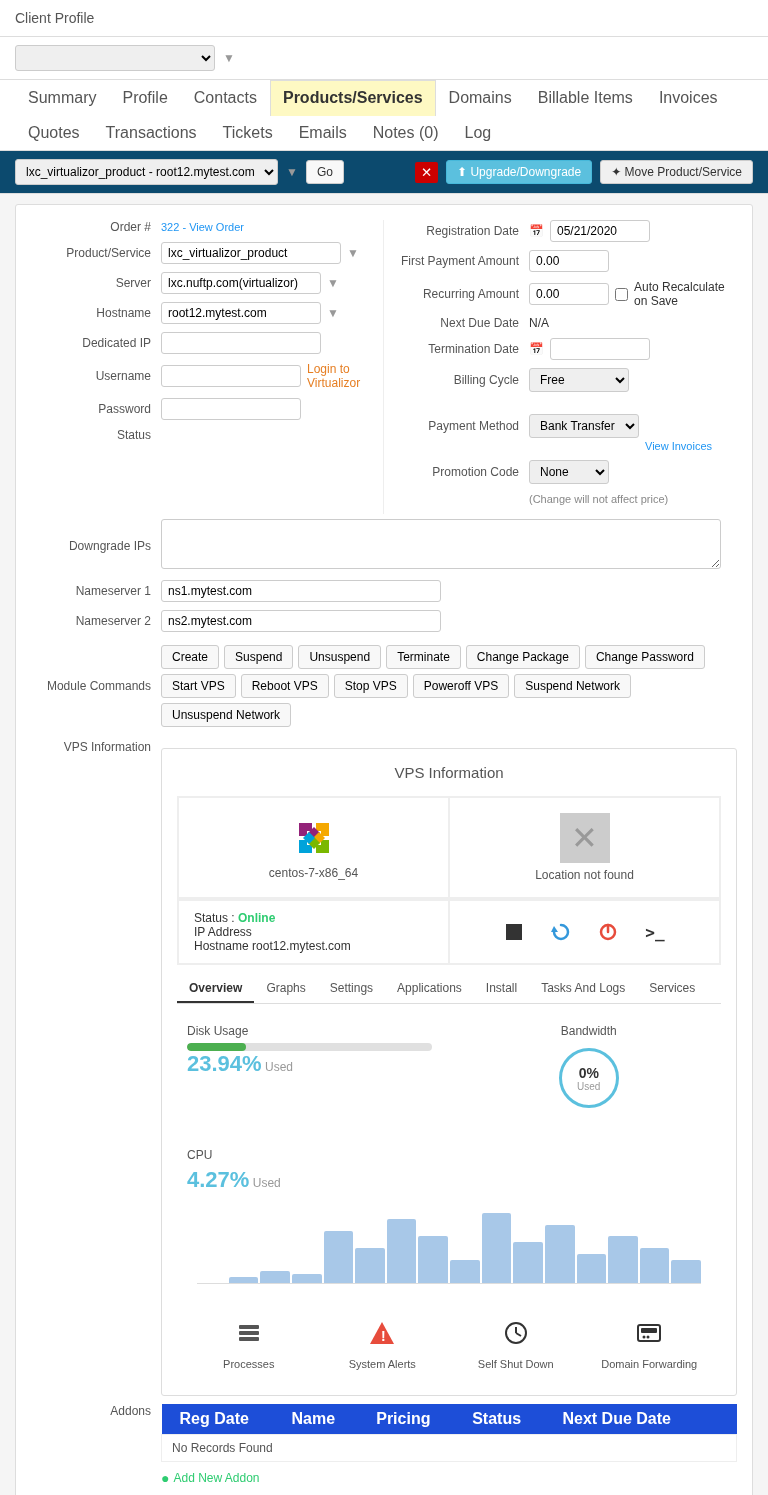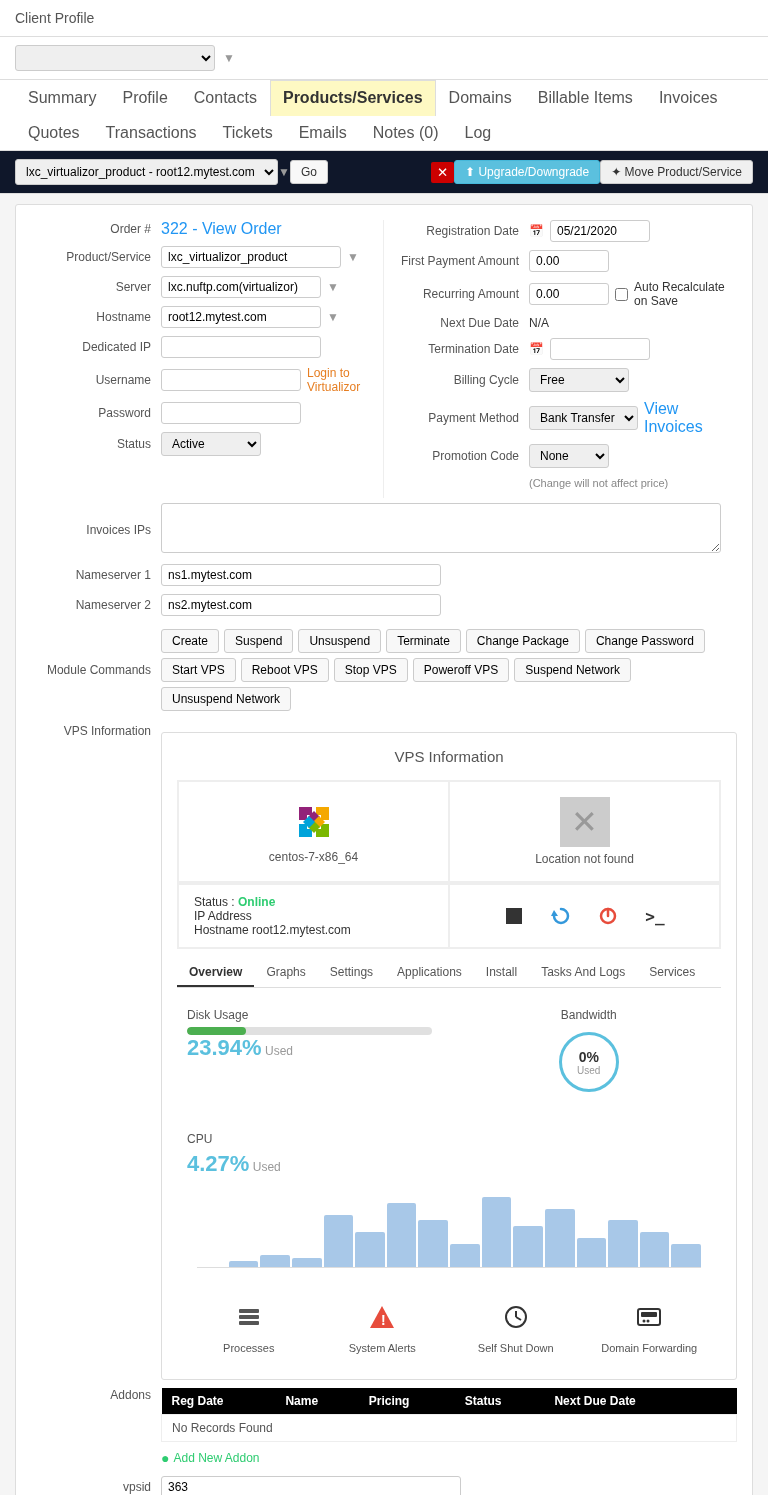--- a/index.html
+++ b/index.html
@@ -7,40 +7,40 @@
     
     .page-header { background: #fff; padding: 10px 15px; border-bottom: 1px solid #ddd; font-size: 14px; color: #555; }
     
     .client-select-bar { background: #fff; padding: 8px 15px; border-bottom: 1px solid #ddd; display: flex; align-items: center; gap: 8px; }
     .client-select-bar select { width: 200px; padding: 4px 6px; border: 1px solid #ccc; border-radius: 3px; font-size: 12px; }
     
     .nav-tabs { background: #fff; padding: 0 15px; border-bottom: 1px solid #ddd; display: flex; flex-wrap: wrap; }
     .nav-tab { padding: 8px 12px; cursor: pointer; border: 1px solid transparent; border-bottom: none; font-size: 16px; color: #555; }
     .nav-tab.active { background: #fef9c3; border-color: #ddd; border-bottom-color: #fff; margin-bottom: -1px; color: #333; font-weight: bold; }
     
-    .product-bar { background: #0f172a; padding: 8px 15px; border-bottom: 1px solid #ddd; display: flex; align-items: center; gap: 0; }
+    .product-bar { background: #0c4a6e; padding: 8px 15px; border-bottom: 1px solid #ddd; display: flex; align-items: center; gap: 8px; }
     .product-bar select { flex: 1; max-width: 300px; padding: 4px 6px; border: 1px solid #ccc; border-radius: 3px; font-size: 12px; }
     .btn { padding: 4px 10px; border: 1px solid #ccc; border-radius: 3px; cursor: pointer; font-size: 12px; background: #f8f8f8; color: #333; }
     .btn-danger-icon { background: #c00; color: #fff; border: none; padding: 3px 6px; border-radius: 2px; cursor: pointer; }
     .btn-upgrade { background: #5bc0de; color: #fff; border: 1px solid #46b8da; border-radius: 3px; padding: 4px 10px; cursor: pointer; font-size: 12px; }
     .btn-move { background: #f0f0f0; color: #333; border: 1px solid #ccc; border-radius: 3px; padding: 4px 10px; cursor: pointer; font-size: 12px; }
     
     .main-content { padding: 10px 15px; }
     
     .form-section { background: #fff; border: 1px solid #ddd; border-radius: 3px; padding: 15px; margin-bottom: 10px; }
     
     .two-col { display: grid; grid-template-columns: 1fr 1fr; gap: 0; }
     
     .field-row { display: flex; align-items: center; margin-bottom: 8px; }
     .field-label { width: 130px; text-align: right; padding-right: 10px; color: #555; font-size: 12px; flex-shrink: 0; }
     .field-value { flex: 1; }
     .field-value input[type=text], .field-value input[type=password] { width: 100%; padding: 3px 6px; border: 1px solid #ccc; border-radius: 3px; font-size: 12px; }
     .field-value select { padding: 3px 6px; border: 1px solid #ccc; border-radius: 3px; font-size: 12px; }
     
-    .link-blue { color: #2196F3; text-decoration: none; font-size: 16px; }
+    .link-blue { color: #2196F3; text-decoration: none; font-size: 11px; margin-top: 40px; }
     .link-orange { color: #e67e22; text-decoration: none; font-size: 12px; }
     
     .textarea-field { width: 100%; border: 1px solid #ccc; border-radius: 3px; padding: 6px; font-size: 12px; min-height: 60px; resize: vertical; }
     
     .module-commands { display: flex; flex-wrap: wrap; gap: 5px; margin: 5px 0; }
     .btn-module { padding: 4px 10px; border: 1px solid #ccc; border-radius: 3px; cursor: pointer; font-size: 12px; background: #f8f8f8; }
     
     .vps-info-box { border: 1px solid #ddd; border-radius: 3px; margin-top: 8px; padding: 15px; }
     .vps-info-title { text-align: center; font-size: 15px; color: #555; margin-bottom: 15px; }
     
@@ -86,21 +86,21 @@
     .quick-links { display: grid; grid-template-columns: repeat(4, 1fr); gap: 10px; margin-top: 15px; padding: 10px; }
     .quick-link { text-align: center; cursor: pointer; }
     .quick-link-icon { font-size: 24px; margin-bottom: 5px; }
     .quick-link-label { font-size: 11px; color: #555; }
     .icon-alert { color: #e74c3c; }
     .icon-clock { color: #333; }
     .icon-hdd { color: #333; }
     .icon-layers { color: #333; }
     
     .addons-table { width: 100%; border-collapse: collapse; margin-bottom: 8px; }
-    .addons-table th { background: #000000; color: #fff; padding: 6px 10px; text-align: left; font-size: 12px; }
+    .addons-table th { background: #1d4ed8; color: #fff; padding: 6px 18px; text-align: left; font-size: 16px; }
     .addons-table td { padding: 6px 10px; border: 1px solid #eee; font-size: 12px; }
     .addons-no-records { color: #555; padding: 5px 0; font-size: 12px; }
     
     .add-addon { color: #2ecc71; font-size: 12px; cursor: pointer; display: flex; align-items: center; gap: 4px; }
     
     .bottom-fields { margin-top: 10px; }
     .bottom-fields .field-row { margin-bottom: 6px; }
     
     .col-left { border-right: 1px solid #eee; }
     
@@ -206,25 +206,20 @@
           </div>
         </div>
         <div class="field-row">
           <span class="field-label">Password</span>
           <div class="field-value">
             <input type="text" style="width: 140px;">
           </div>
         </div>
         <div class="field-row">
           <span class="field-label">Status</span>
-          <div class="field-value">
-            <select style="width:100px;">
-              <option>Active</option>
-            </select>
-          </div>
         </div>
       </div>
 
       <div style="padding-left:15px;">
         <div class="field-row">
           <span class="field-label">Registration Date</span>
           <div class="field-value field-inline">
             <span>📅</span>
             <input type="text" style="width: 100px;" value="05/21/2020">
           </div>
@@ -284,21 +279,21 @@
         <div class="field-row">
           <span class="field-label"></span>
           <div class="field-value">
             <span class="info-text">(Change will not affect price)</span>
           </div>
         </div>
       </div>
     </div>
 
     <div class="field-row" style="margin-top:5px;">
-      <span class="field-label">Invoices IPs</span>
+      <span class="field-label">Downgrade IPs</span>
       <div class="field-value">
         <textarea class="textarea-field" style="min-height: 50px; width: 560px;"></textarea>
       </div>
     </div>
 
     <div class="field-row">
       <span class="field-label">Nameserver 1</span>
       <div class="field-value">
         <input type="text" style="width: 280px;" value="ns1.mytest.com">
       </div>

